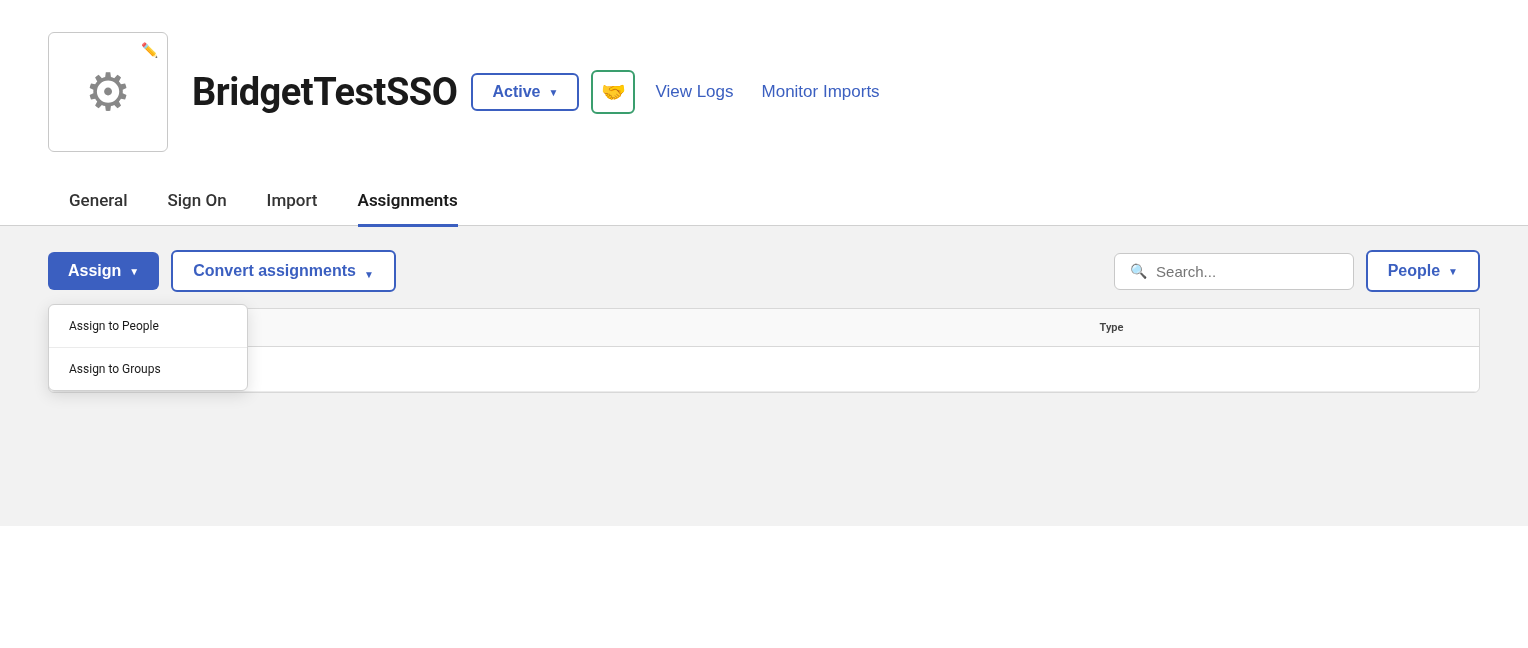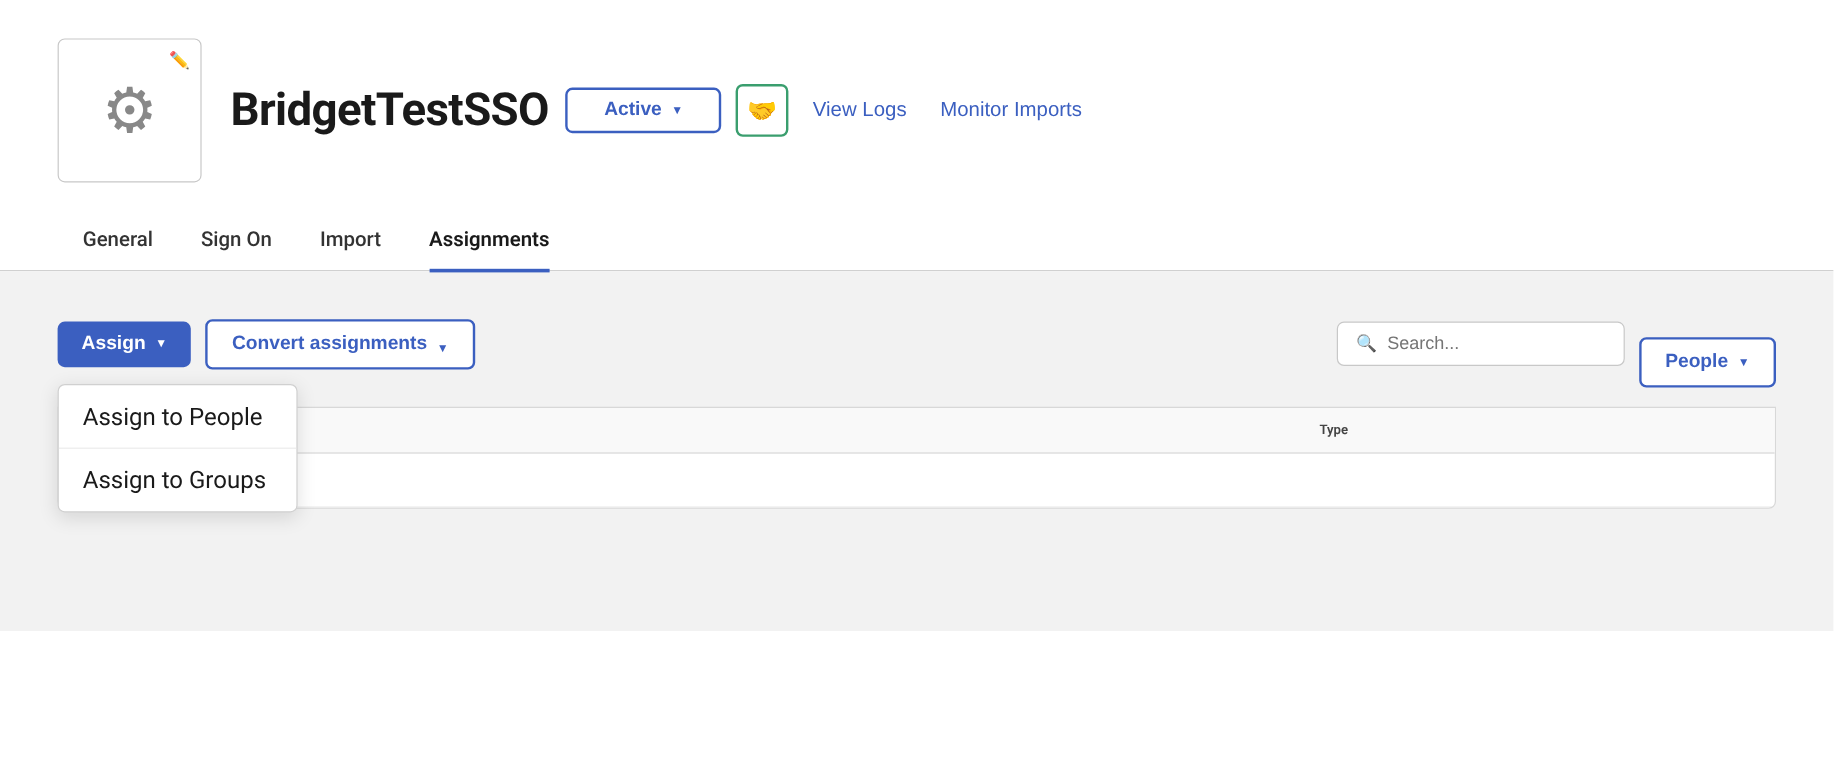--- a/index.html
+++ b/index.html
@@ -62,21 +62,21 @@
     .header-actions {
       display: flex;
       align-items: center;
       gap: 12px;
     }
 
     .btn-active {
       display: flex;
       align-items: center;
       gap: 8px;
-      padding: 8px 30px;
+      padding: 8px 19px;
       border: 2px solid #3b5fc0;
       border-radius: 6px;
       background: #fff;
       color: #3b5fc0;
       font-size: 16px;
       font-weight: 600;
       cursor: pointer;
     }
 
     .btn-active .chevron {
@@ -221,21 +221,20 @@
       align-items: center;
       gap: 8px;
       padding: 10px 20px;
       background: #fff;
       color: #3b5fc0;
       border: 2px solid #3b5fc0;
       border-radius: 6px;
       font-size: 16px;
       font-weight: 700;
       cursor: pointer;
-      margin-top: 31px;
     }
 
     .btn-people .chevron {
       font-size: 10px;
     }
 
     
     .table-container {
       background: #fff;
       border: 1px solid #d8d8d8;
@@ -274,21 +273,21 @@
       border: 1px solid #d0d0d0;
       border-radius: 6px;
       box-shadow: 0 4px 16px rgba(0,0,0,0.12);
       z-index: 100;
       min-width: 200px;
       overflow: hidden;
     }
 
     .dropdown-item {
       padding: 14px 20px;
-      font-size: 20px;
+      font-size: 12px;
       color: #1a1a1a;
       cursor: pointer;
       border-bottom: 1px solid #ebebeb;
     }
 
     .dropdown-item:last-child {
       border-bottom: none;
     }
 
     .assign-wrapper {

